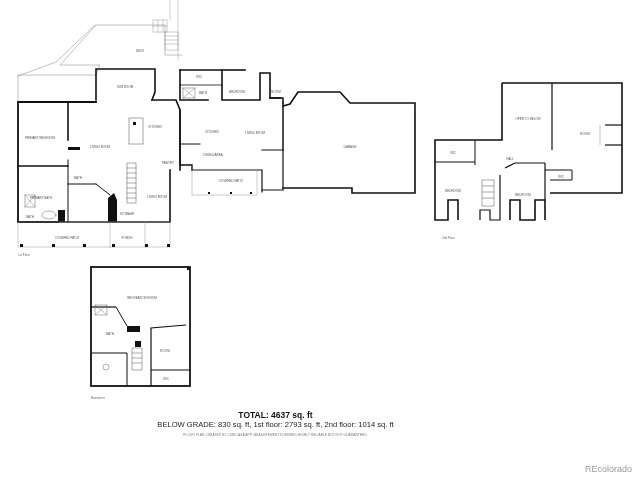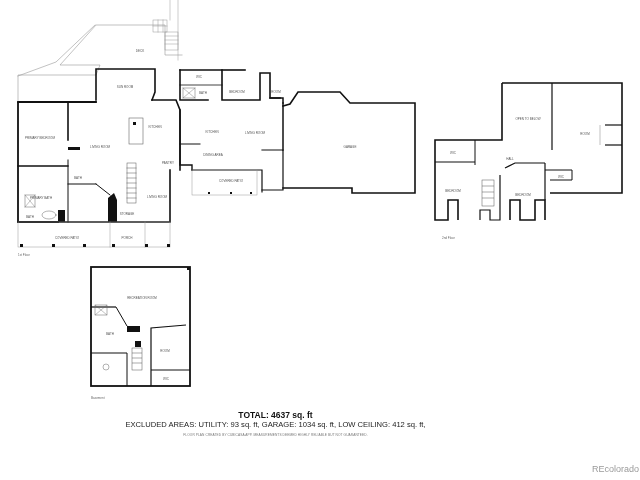--- a/index.html
+++ b/index.html
@@ -4,21 +4,21 @@
 <style>
   html,body{margin:0;padding:0;background:#ffffff;}
   body{width:640px;height:480px;position:relative;overflow:hidden;font-family:"Liberation Sans",sans-serif;color:#111;}
   .plan{position:absolute;left:0;top:0;width:640px;height:480px;}
   .lbl{position:absolute;font-size:3px;color:#555;text-align:center;line-height:3.4px;white-space:nowrap;transform:translateX(-50%);text-transform:uppercase;}
   .floorlbl{position:absolute;font-size:3px;color:#666;}
   .summary{position:absolute;left:0;top:410px;width:551px;text-align:center;}
   .summary .total{font-weight:bold;font-size:8.5px;line-height:10px;}
   .summary .line{font-size:7.6px;line-height:9.6px;color:#222;}
   .summary .disclaimer{font-size:3.2px;color:#777;margin-top:3px;letter-spacing:0.1px;}
-  .brand{position:absolute;right:1px;top:464px;font-size:9px;color:#9a9a9a;}
+  .brand{position:absolute;right:8px;top:464px;font-size:9px;color:#9a9a9a;}
 </style>
 </head>
 <body>
 
 <svg class="plan" viewBox="0 0 640 480" width="640" height="480">
   <g fill="none" stroke-linecap="square">
 
     <polyline points="18,103 18,75 96,75 100,65 60,65 96,25 165,25 165,55 182,55" stroke="#999" stroke-width="0.6"></polyline>
     <polyline points="18,76 56,62 95,25" stroke="#999" stroke-width="0.6"></polyline>
 
@@ -186,17 +186,17 @@
       <div class="lbl" style="left: 142px; top: 297px;">RECREATION ROOM</div>
       <div class="lbl" style="left: 110px; top: 333px;">BATH</div>
       <div class="lbl" style="left: 165px; top: 350px;">ROOM</div>
       <div class="lbl" style="left: 166px; top: 378px;">WIC</div>
       <div class="floorlbl" style="left: 91px; top: 396px;">Basement</div>
     </div>
 </div>
 
 <div class="summary">
   <div class="total">TOTAL: 4637 sq. ft</div>
-  <div class="line">EXCLUDED AREAS: UTILITY: 93 sq. ft, GARAGE: 1034 sq. ft, LOW CEILING: 412 sq. ft,</div>
+  <div class="line">BELOW GRADE: 830 sq. ft, 1st floor: 2793 sq. ft, 2nd floor: 1014 sq. ft</div>
   <div class="disclaimer">FLOOR PLAN CREATED BY CUBICASA APP. MEASUREMENTS DEEMED HIGHLY RELIABLE BUT NOT GUARANTEED.</div>
 </div>
 
 <div class="brand">REcolorado</div>
 
 </body></html>

